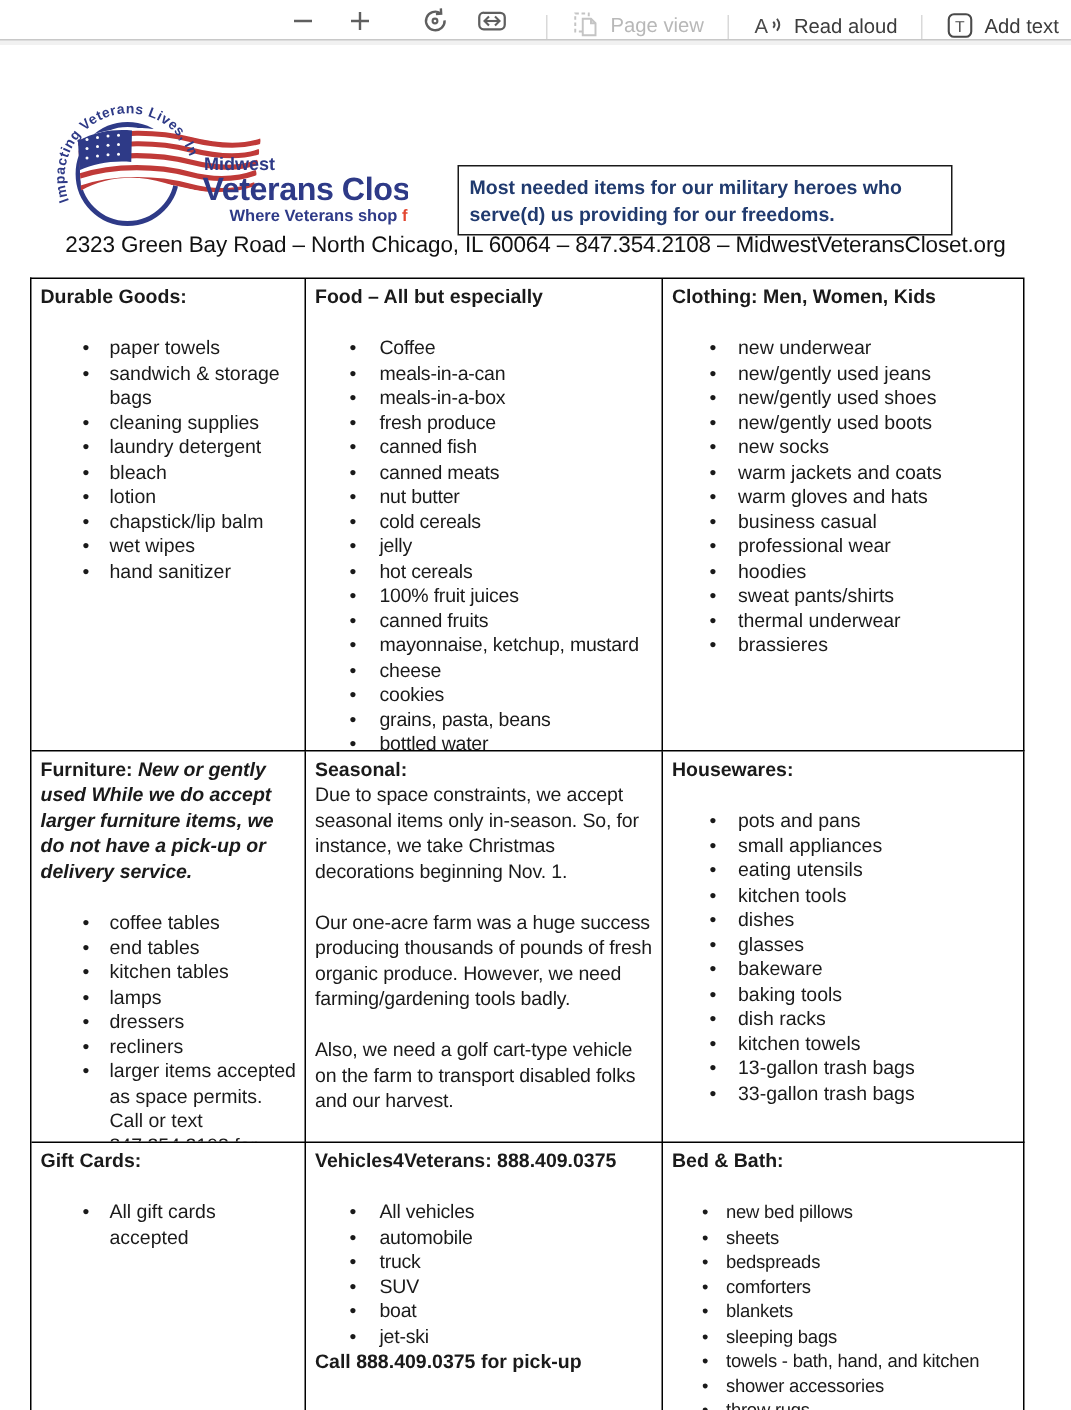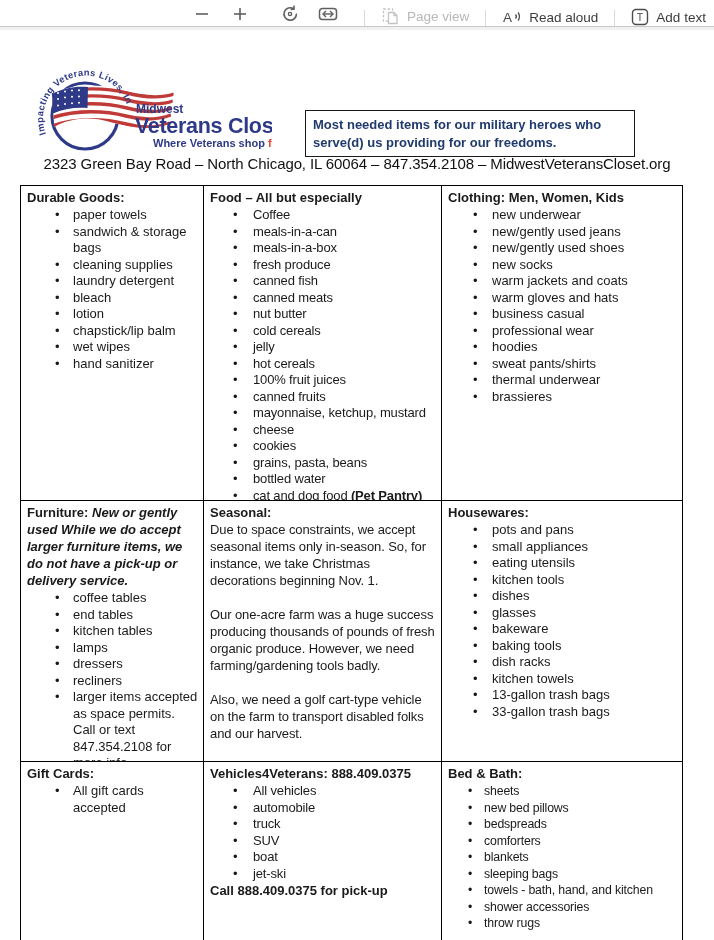--- a/index.html
+++ b/index.html
@@ -52,21 +52,21 @@
     grid-template-rows:315px 261px 181px;
     border-top:1.5px solid #000; border-left:1.5px solid #000;
     font-size:13px;
   }
   .cell {
     border-right:1.5px solid #000; border-bottom:1.5px solid #000;
     padding:3px 5px 0 6px; overflow:hidden; line-height:17px;
   }
   .cell-title { font-weight:bold; }
   .cell-title .note { font-style:italic; }
-  .cell ul { list-style:none; margin-top:1px; }
+  .cell ul { list-style:none; margin-top:18px; }
   .cell li { position:relative; line-height:16.5px; }
   .cell li::before { content:"•"; position:absolute; left:0; }
   .col1 ul { padding-left:28px; } .col1 li { padding-left:18px; }
   .col2 ul { padding-left:23px; } .col2 li { padding-left:20px; letter-spacing:-0.15px; }
   .col3 ul { padding-left:25px; } .col3 li { padding-left:19px; }
   .cell p { line-height:17px; margin-bottom:17px; letter-spacing:-0.1px; }
   .cell .cell-footer { font-weight:bold; line-height:17px; }
   .tight li { font-size:12.3px; letter-spacing:-0.15px; }
   .tight ul { padding-left:20px; } .tight li { padding-left:16px; }
 </style>
@@ -219,20 +219,21 @@
           <li>cat and dog food <b>(Pet Pantry)</b></li>
         </ul>
     </div>
 
     <div class="cell col3">
       <div class="cell-title">Clothing: Men, Women, Kids</div>
       <ul>
           <li>new underwear</li>
           <li>new/gently used jeans</li>
           <li>new/gently used shoes</li>
+          <li>new/gently used boots</li>
           <li>new socks</li>
           <li>warm jackets and coats</li>
           <li>warm gloves and hats</li>
           <li>business casual</li>
           <li>professional wear</li>
           <li>hoodies</li>
           <li>sweat pants/shirts</li>
           <li>thermal underwear</li>
           <li>brassieres</li>
         </ul>
@@ -292,22 +293,22 @@
           <li>SUV</li>
           <li>boat</li>
           <li>jet-ski</li>
         </ul>
       <div class="cell-footer">Call 888.409.0375 for pick-up</div>
     </div>
 
     <div class="cell col3 tight">
       <div class="cell-title">Bed &amp; Bath:</div>
       <ul>
+          <li>new bed pillows</li>
           <li>sheets</li>
-          <li>new bed pillows</li>
           <li>bedspreads</li>
           <li>comforters</li>
           <li>blankets</li>
           <li>sleeping bags</li>
           <li>towels - bath, hand, and kitchen</li>
           <li>shower accessories</li>
           <li>throw rugs</li>
         </ul>
     </div>
 

